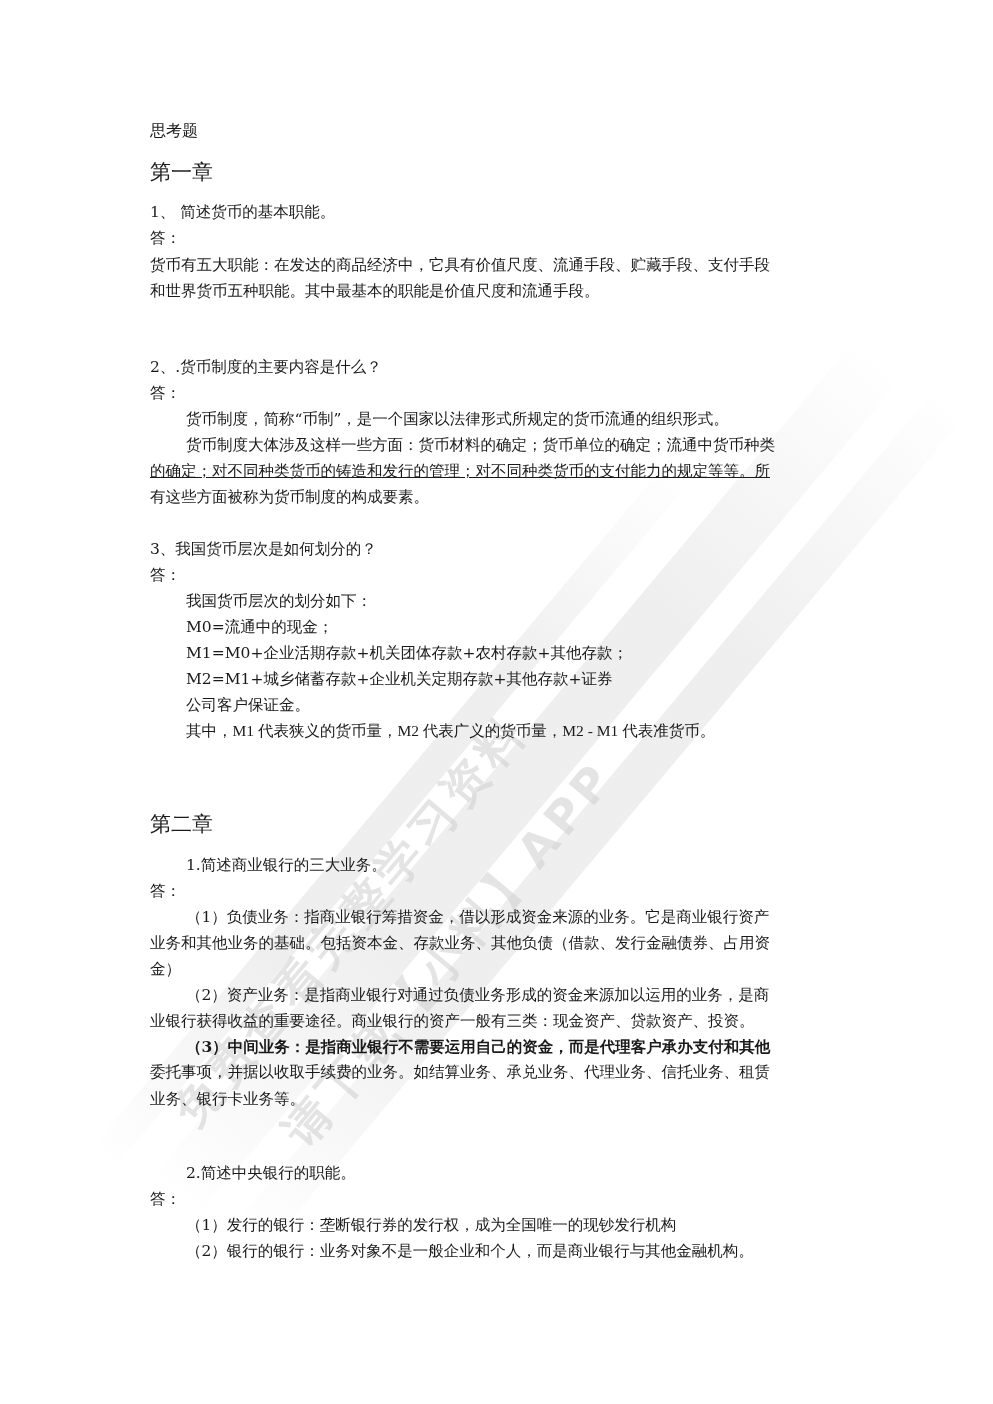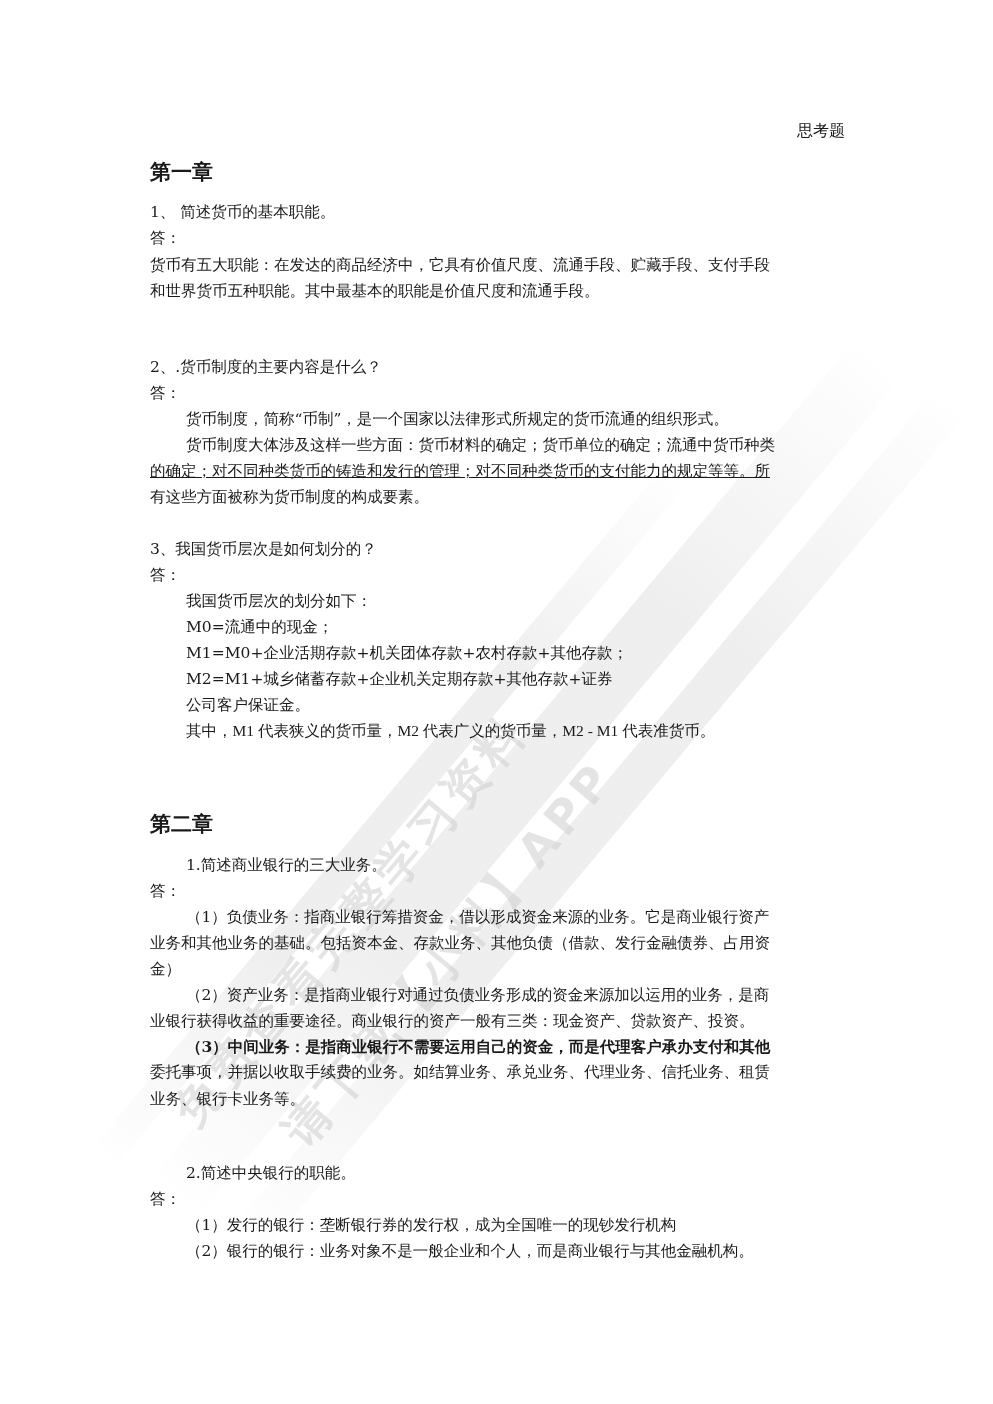--- a/index.html
+++ b/index.html
@@ -6,22 +6,22 @@
     body { width: 993px; height: 1404px; position: relative; overflow: hidden;
            font-family: "DejaVu Serif", "Liberation Serif", serif; color: #1a1a1a; }
     .watermark { position: absolute; left: 0; top: 0; width: 993px; height: 1404px; pointer-events: none; overflow: hidden; }
     .wm-band { position: absolute; background: linear-gradient(90deg, rgba(225,225,225,0) 0%, rgba(225,225,225,0.55) 30%, rgba(225,225,225,0.55) 70%, rgba(225,225,225,0) 100%);
                transform-origin: left top; }
     .wm-text { position: absolute; color: rgba(205,205,205,0.55); font-family: "DejaVu Sans", "Liberation Sans", sans-serif;
                font-weight: bold; font-size: 46px; letter-spacing: 6px; white-space: nowrap; transform-origin: left top; }
     .page { position: absolute; left: 150px; top: 0; width: 695px; font-size: 15.5px; }
     .line { position: absolute; left: 0; white-space: nowrap; line-height: 24px; }
     .indent { padding-left: 36px; }
-    .title { position: absolute; left: 0; width: 695px; text-align: right; top: 121px; font-size: 16px; }
-    .chapter { position: absolute; left: 0; font-size: 21px; font-weight: bold; }
+    .title { position: absolute; left: 0; width: 695px; text-align: left; top: 121px; font-size: 16px; }
+    .chapter { position: absolute; left: 0; font-size: 21px; }
   </style>
 </head>
 <body>
 
 <div class="watermark">
   <div class="wm-band" style="left:150px; top:1180px; width:1100px; height:60px; transform: rotate(-50deg);"></div>
   <div class="wm-band" style="left:230px; top:1230px; width:1100px; height:40px; transform: rotate(-50deg);"></div>
   <div class="wm-band" style="left:90px; top:1150px; width:900px; height:30px; transform: rotate(-50deg);"></div>
   <div class="wm-text" style="left:160px; top:1100px; transform: rotate(-50deg);">免费查看完整学习资料</div>
   <div class="wm-text" style="left:270px; top:1120px; transform: rotate(-50deg);">请下载【小料】APP</div>

